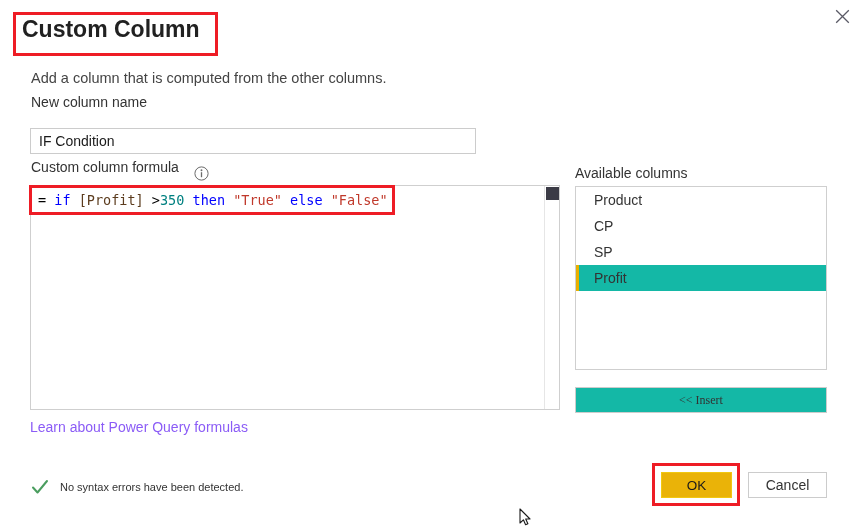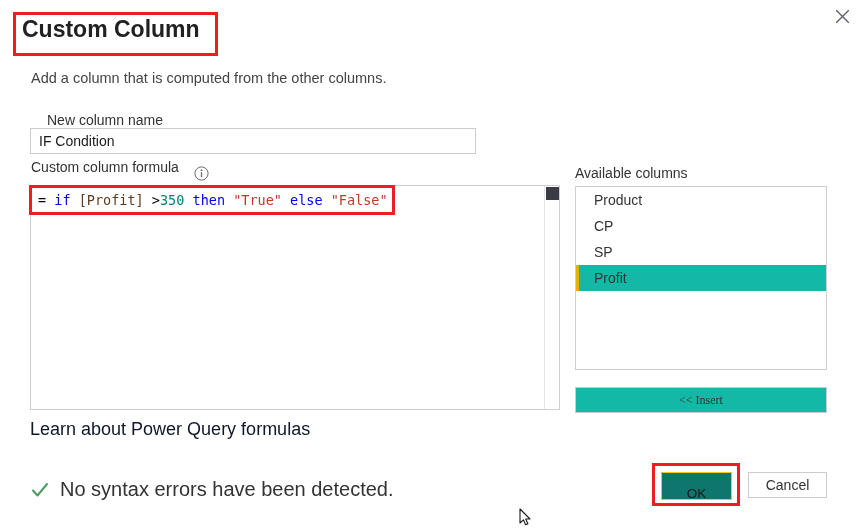--- a/index.html
+++ b/index.html
@@ -51,21 +51,21 @@
     white-space: nowrap;
   }
 
   
   .field-label {
     position: absolute;
     font-size: 14px;
     color: #333333;
     white-space: nowrap;
   }
-  #label-new-col { left: 31px; top: 112px; margin-left: 16px; }
+  #label-new-col { left: 31px; top: 94px; }
   #label-formula { left: 31px; top: 159px; }
   #label-available { left: 575px; top: 165px; }
 
   
   #info-icon {
     position: absolute;
     left: 194px;
     top: 166px;
     width: 15px;
     height: 15px;
@@ -144,39 +144,39 @@
     width: 13px;
     height: 13px;
     background: #3b3b46;
   }
 
   
   #learn-link {
     position: absolute;
     left: 30px;
     top: 419px;
-    font-size: 18px;
-    color: #0f172a;
+    font-size: 14px;
+    color: #8b5cf6;
     text-decoration: none;
     white-space: nowrap;
     cursor: pointer;
   }
 
   
   #status-row {
     position: absolute;
     left: 31px;
     top: 478px;
     display: flex;
     align-items: center;
     gap: 11px;
   }
   #status-check { width: 18px; height: 18px; flex: 0 0 auto; }
   #status-text {
-    font-size: 20px;
+    font-size: 11px;
     color: #333333;
     white-space: nowrap;
   }
 
   
   #columns-list {
     position: absolute;
     left: 575px;
     top: 186px;
     width: 252px;
@@ -225,27 +225,27 @@
     padding: 0;
   }
 
   
   #ok-btn {
     position: absolute;
     left: 661px;
     top: 472px;
     width: 71px;
     height: 26px;
-    background: #0f766e;
+    background: #eab308;
     border: 1px solid #f2c811;
     font-family: "Liberation Sans", sans-serif;
     font-size: 13.5px;
     color: #1a1a1a;
     cursor: pointer;
-    padding: 13px;
+    padding: 4px;
   }
   #cancel-btn {
     position: absolute;
     left: 748px;
     top: 472px;
     width: 79px;
     height: 26px;
     background: #ffffff;
     border: 1px solid #cccccc;
     font-family: "Liberation Sans", sans-serif;

